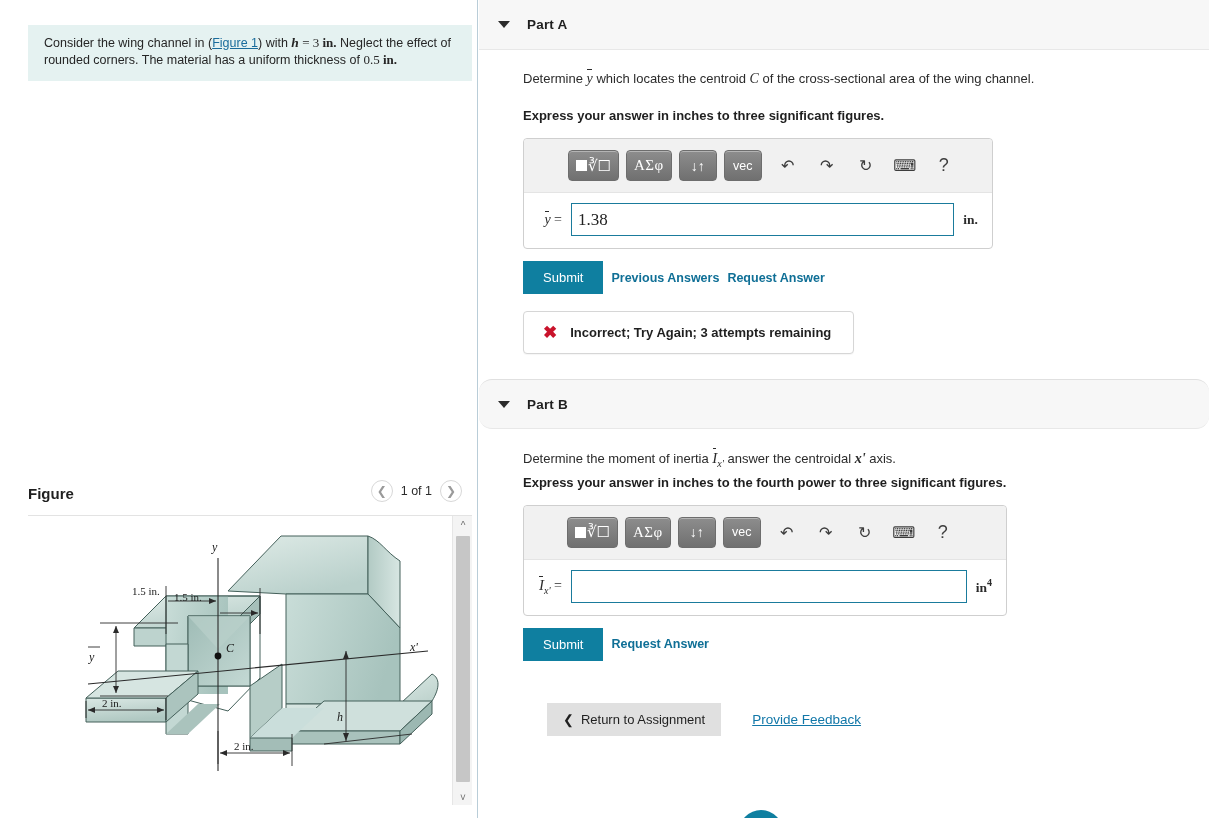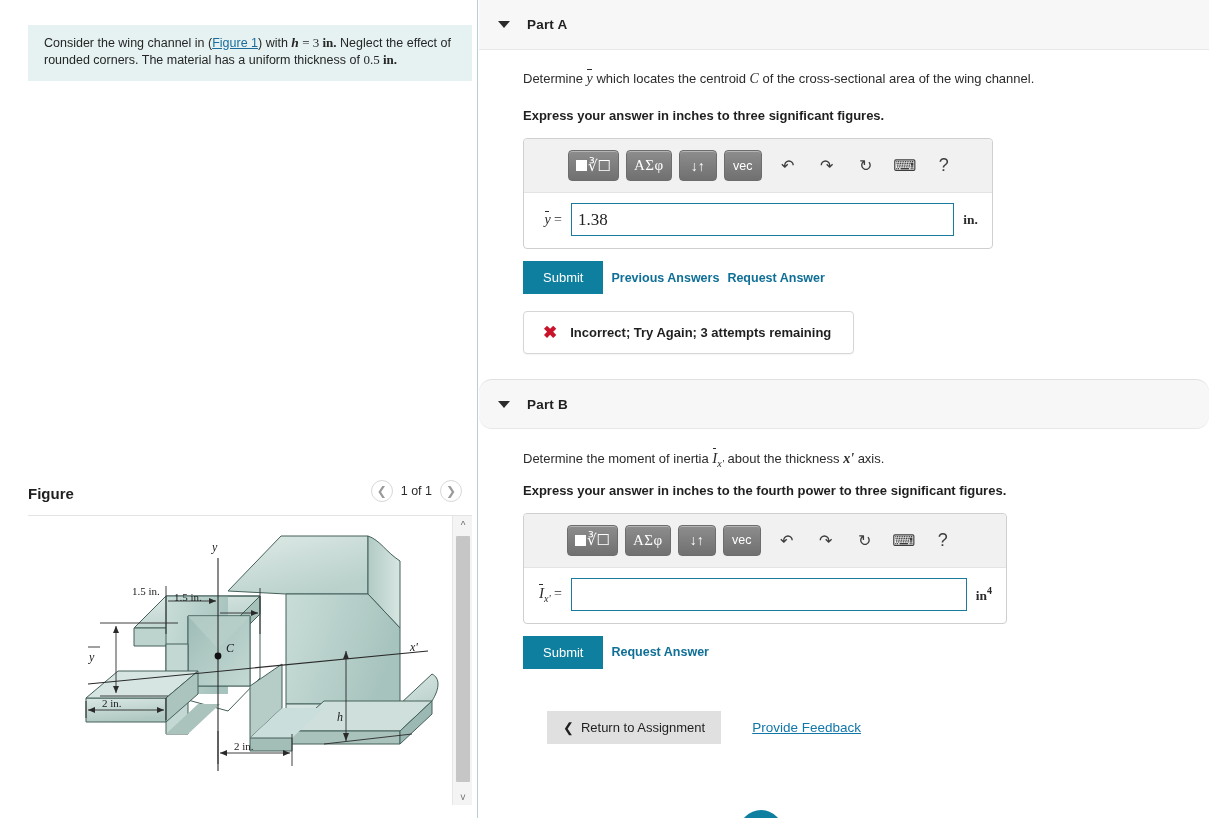--- a/index.html
+++ b/index.html
@@ -445,23 +445,23 @@
       </div>
     </div>
 
     <div class="part-header" style="margin-top:25px;border-radius:13px;">
       <span class="caret"></span>
       <span class="part-title">Part B</span>
     </div>
 
     <div class="part-body" style="padding-top:20px;">
       <div class="q-line">
-        <span>Determine the moment of inertia </span><span class="ovar" style="font-size:15px">I</span><sub class="axis">x'</sub><span> about the thickness </span><span class="ital" style="font-size:14px;font-weight:bold">x'</span><span> axis.</span>
-      </div>
-      <div class="q-bold" style="margin-top:10px">Express your answer in inches to the fourth power to three significant figures.</div>
+        <span>Determine the moment of inertia </span><span class="ovar" style="font-size:15px">I</span><sub class="axis">x'</sub><span> answer the centroidal </span><span class="ital" style="font-size:14px;font-weight:bold">x'</span><span> axis.</span>
+      </div>
+      <div class="q-bold" style="margin-top:2px">Express your answer in inches to the fourth power to three significant figures.</div>
 
       <div class="answer-box" style="margin-top:15px;width:484px;">
         <div class="mathbar" style="padding-left:43px">
           <div class="mbtn">
             <span class="sq"></span>
               <span class="radical">∛☐</span>
           </div>
           <div class="mbtn greek">ΑΣφ</div>
           <div class="mbtn">↓↑</div>
           <div class="mbtn vec">vec</div>

